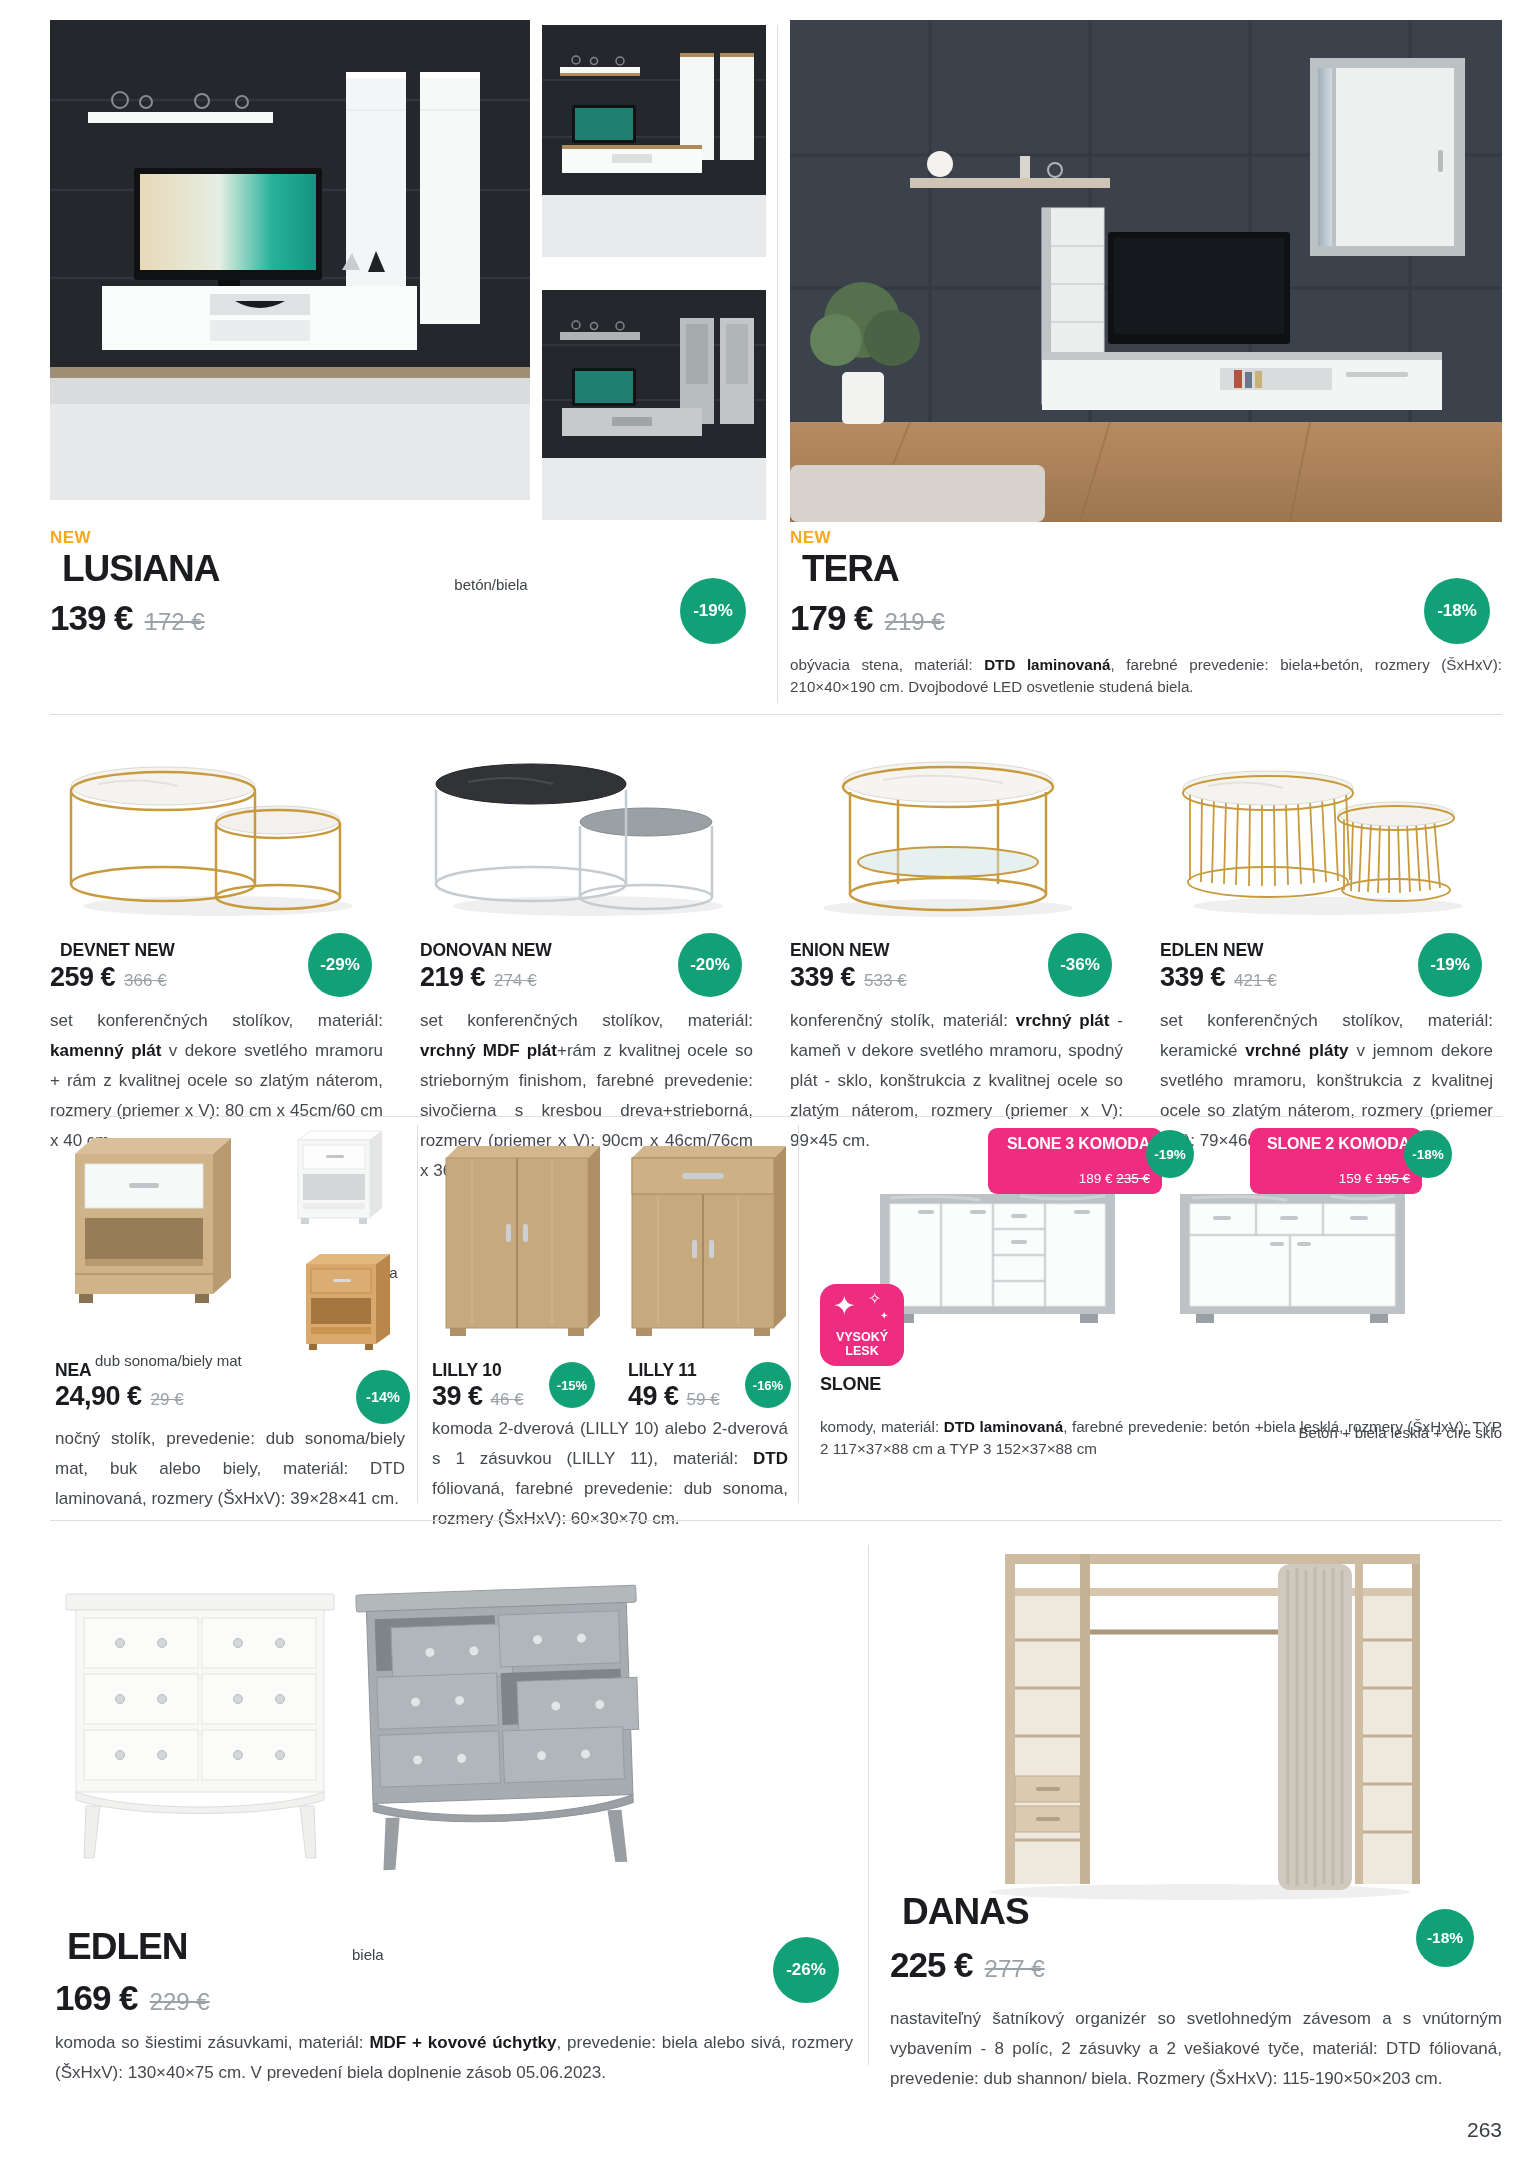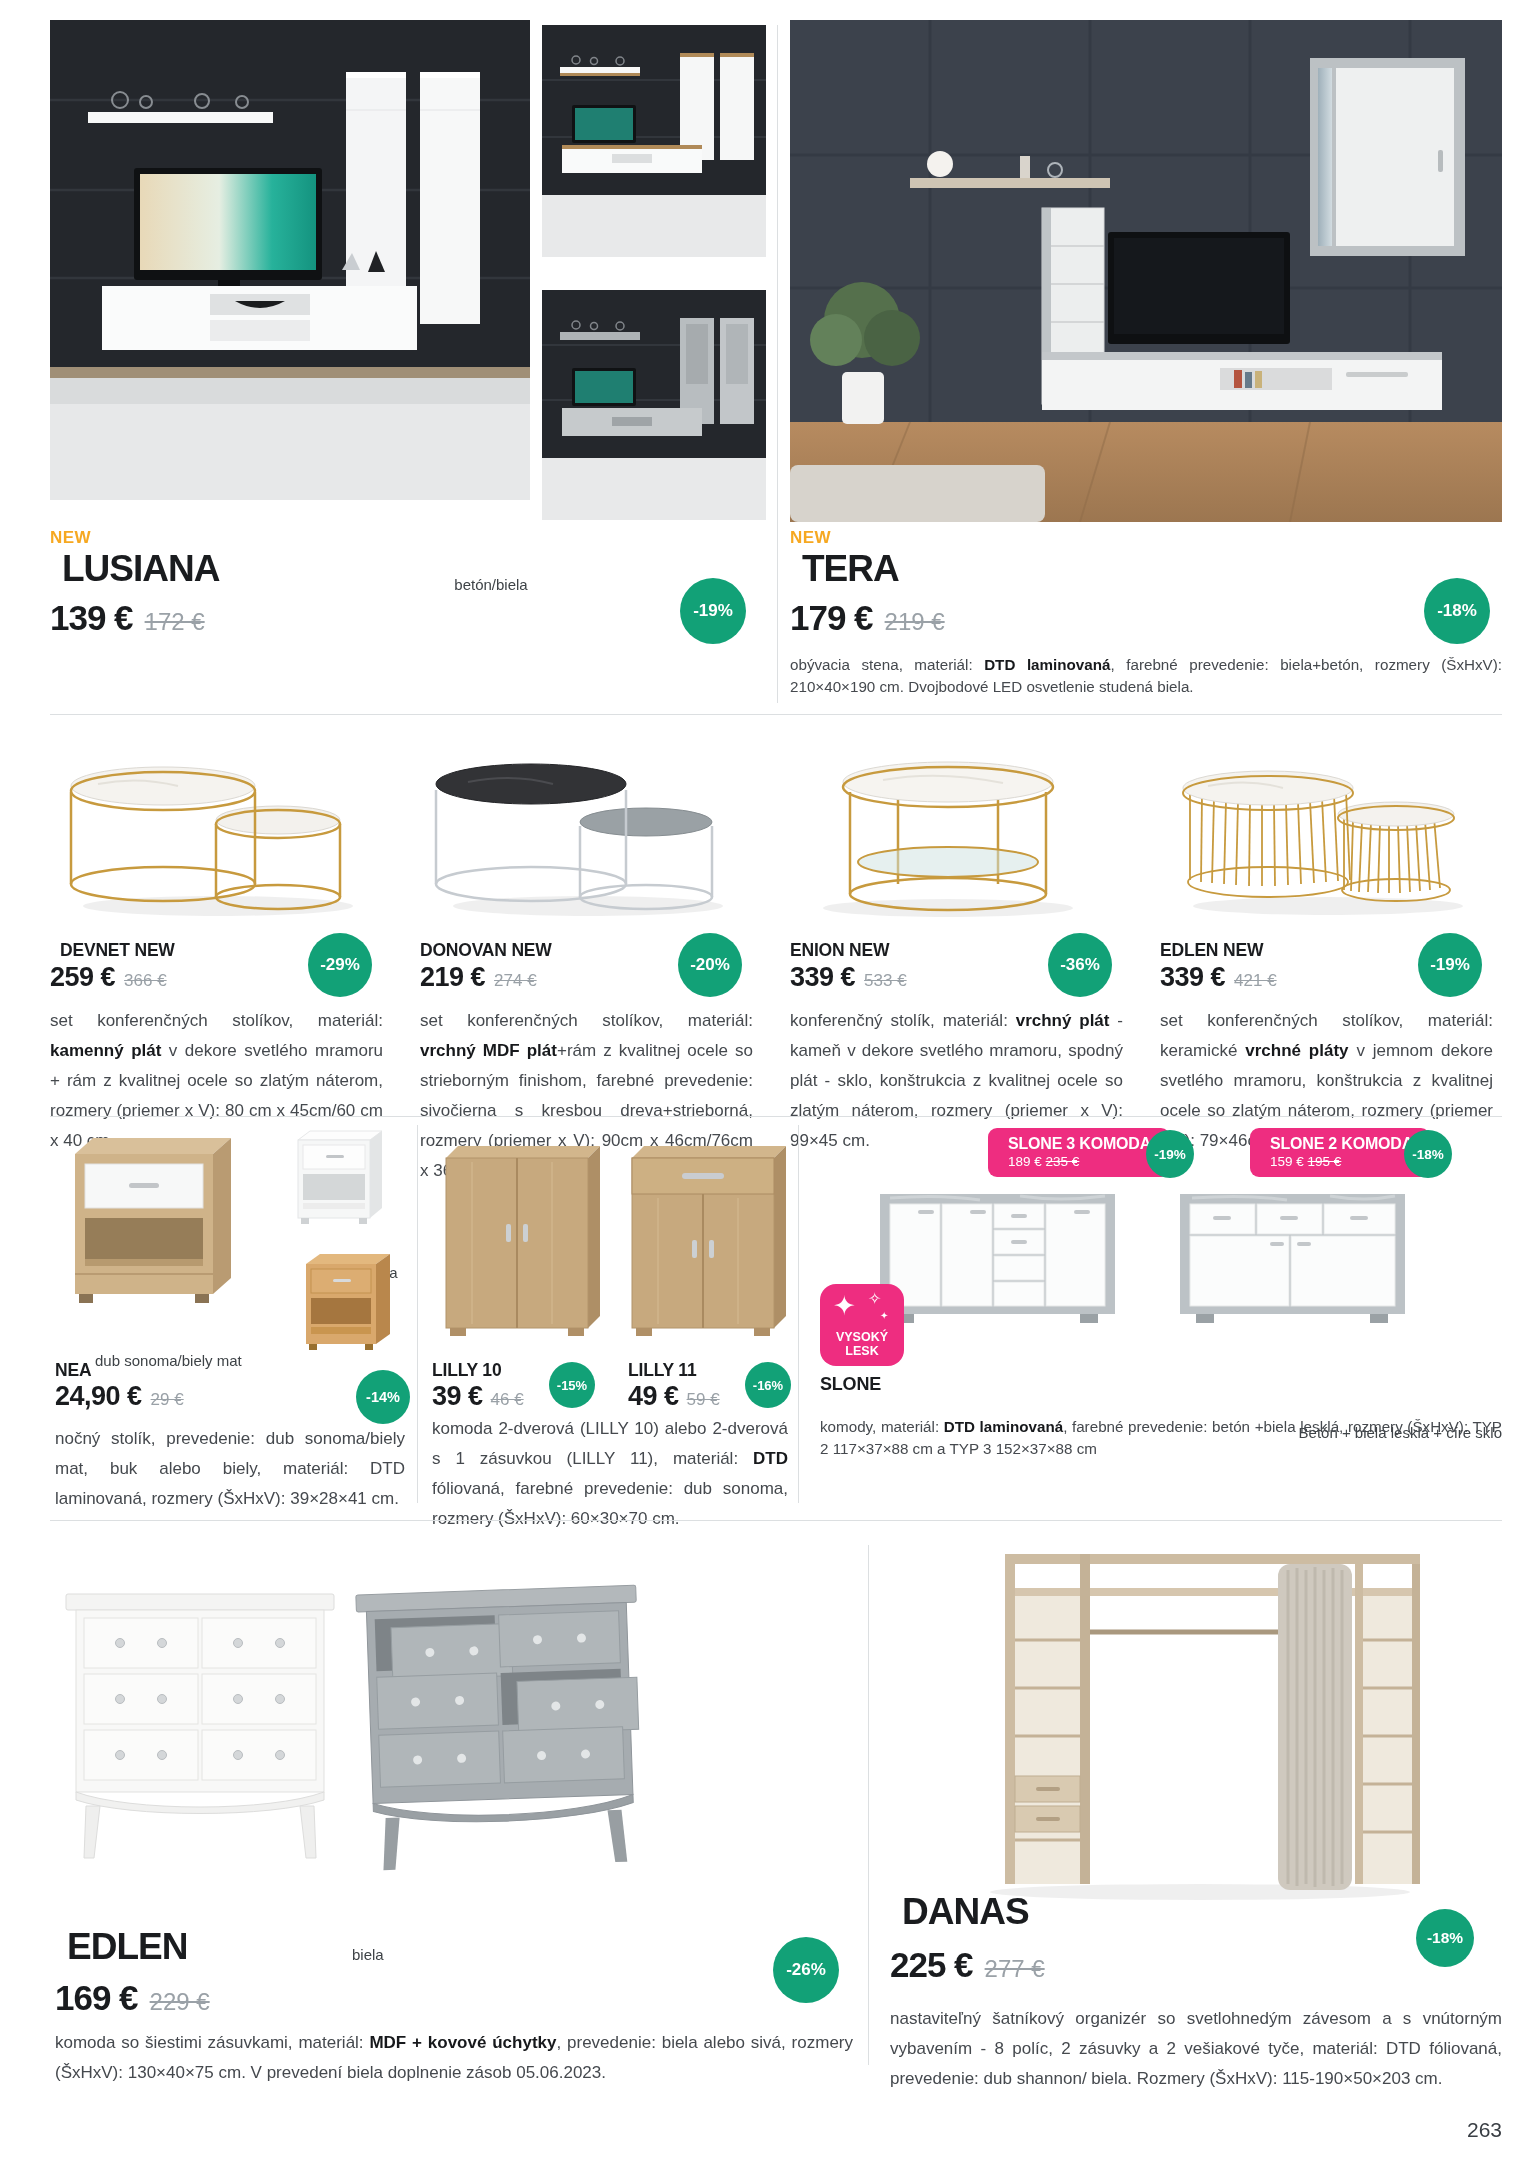--- a/index.html
+++ b/index.html
@@ -20,21 +20,21 @@
   .badge{position:absolute;background:#12a177;color:#fff;border-radius:50%;display:flex;align-items:center;justify-content:center;font-weight:bold;z-index:5;}
   .d66{width:66px;height:66px;font-size:17px;}
   .d64{width:64px;height:64px;font-size:17px;}
   .d58{width:58px;height:58px;font-size:15.5px;}
   .d54{width:54px;height:54px;font-size:14.5px;}
   .d48{width:48px;height:48px;font-size:13.5px;}
   .d46{width:46px;height:46px;font-size:13px;}
   .cap{position:absolute;font-size:15px;color:#3e4347;margin-top:48px;}
   .hdiv{position:absolute;height:1px;background:#dcdfe1;}
   .vdiv{position:absolute;width:1px;background:#dcdfe1;}
-  .pinkb{position:absolute;background:#ee2d80;border-radius:9px;color:#fff;padding:7px 12px 8px 20px;display:flex;flex-direction:column;gap:1px;z-index:4;}
+  .pinkb{position:absolute;background:#ee2d80;border-radius:9px;color:#fff;padding:7px 12px 8px 12px;display:flex;flex-direction:column;gap:18px;z-index:4;align-items:flex-end;}
   .pb-title{font-weight:bold;font-size:16px;letter-spacing:-.2px;}
   .pb-price{font-size:13.5px;}
   .pb-price s{text-decoration:line-through;}
   .vysoky{position:absolute;width:84px;height:82px;background:#ee2d80;border-radius:16px;color:#fff;text-align:center;}
   .vl{display:block;font-weight:bold;font-size:12.5px;line-height:14px;}
   .vl-wrap{position:absolute;bottom:8px;left:0;right:0;}
   .sp{position:absolute;line-height:1;}
   .sp1{left:13px;top:9px;font-size:27px;}
   .sp2{left:48px;top:7px;font-size:16px;}
   .sp3{left:60px;top:27px;font-size:10px;}

